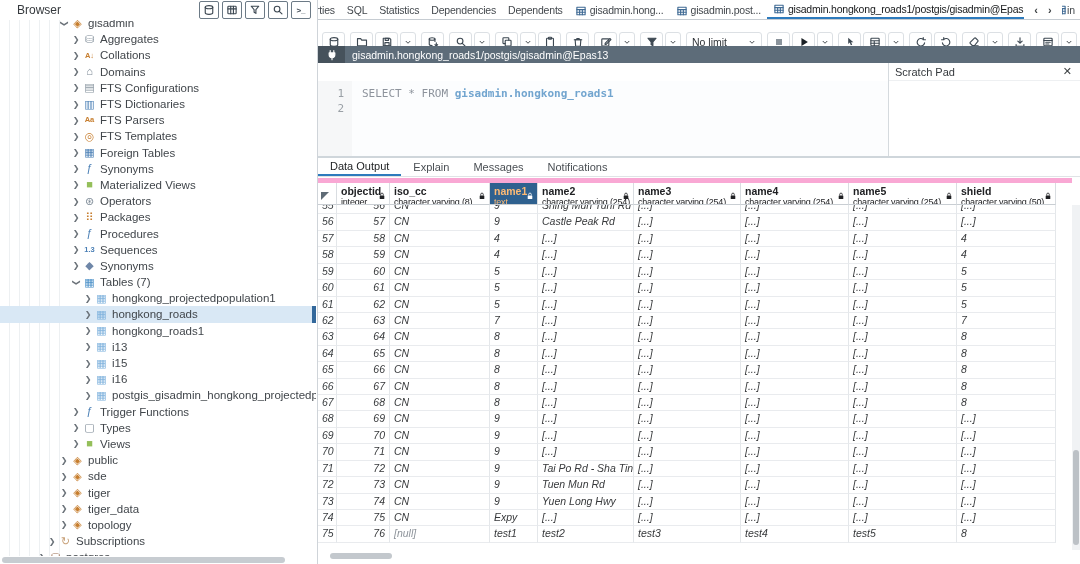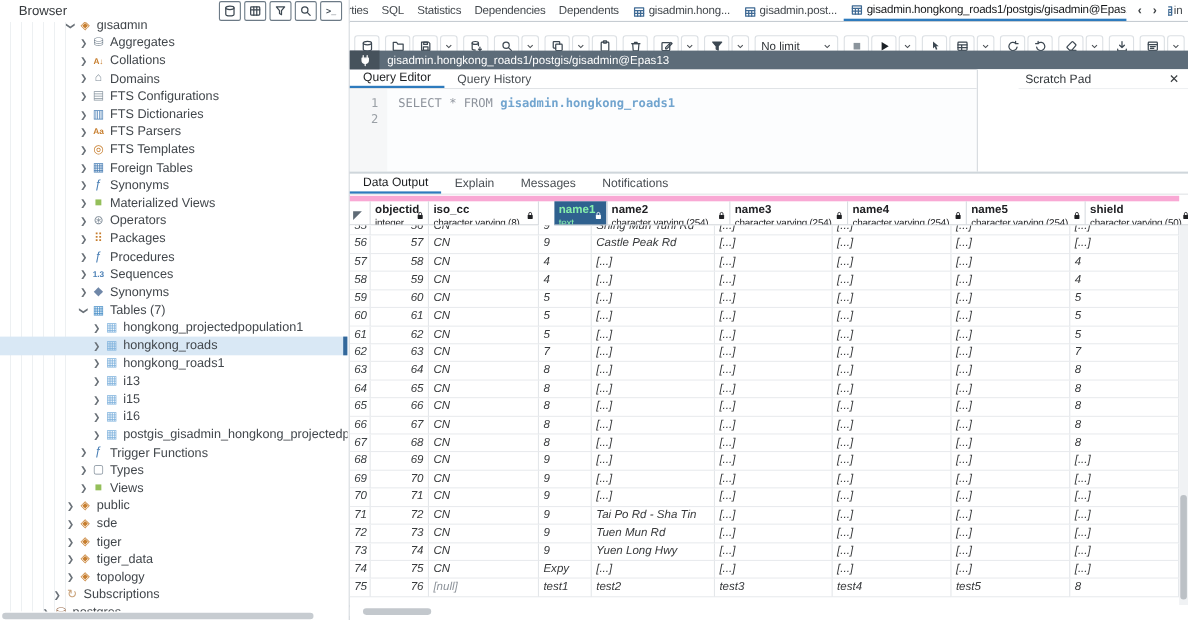--- a/index.html
+++ b/index.html
@@ -81,53 +81,53 @@
     font-size:11px; line-height:15px; }
   #gutter { width:34px; padding:5px 8px 0 0; text-align:right; color:#9aa0a6;
     background:#f6f7f8; }
   #code { padding:5px 0 0 10px; flex:1; }
   .tok-kw { color:#8d939c; }
   .tok-id { color:#72a5cf;font-weight:bold; }
   #scratch { position:absolute; left:570px; top:63px; right:0; height:93px;
     border-left:1px solid #d5dade; background:#fff; }
   .sp-head { height:18px; display:flex; align-items:center; justify-content:space-between;
     padding:0 8px 0 6px; font-size:11px; color:#35393d;
-    border-bottom:1px solid #eef0f2;margin-left:37px; }
+    border-bottom:1px solid #eef0f2; }
   .sp-x { font-weight:bold; font-size:11px; color:#3c4043; }
 
   #splitter { position:absolute; left:0; top:156px; right:0; height:2px; background:#cfd6db; }
 
   
   #output-tabs { position:absolute; left:0; top:158px; right:0; height:19px;
     border-bottom:1px solid #e0e3e6; display:flex; font-size:11px; background:#fff; }
 
   
   #grid-head { position:absolute; left:0; top:178px; width:754px; height:27px;
     display:flex; border-top:5px solid #f9a8d4; background:#fff; }
   .hcell { border-right:1px solid #d9dde1; border-bottom:1px solid #c9ced3;
     padding:2px 4px; position:relative; overflow:hidden; flex:none; }
   .hcell .cname { font-size:10.5px; font-weight:bold; line-height:12px; white-space:nowrap; }
   .hcell .ctype { font-size:9px; line-height:10px; white-space:nowrap; letter-spacing:-0.2px; }
   .hcell .lock { position:absolute; right:3px; top:8px; color:#202124; }
-  .hcell.sel { background:#2f618f; color:#86efac;margin-left:14px; }
+  .hcell.sel { background:#2f618f; color:#fdba74; }
   .hcell.sel .lock { color:#fff; }
   .hcell.corner::after { content:''; position:absolute; left:3px; bottom:4px;
     border-left:8px solid #5f6b76; border-top:8px solid transparent;
     transform:rotate(90deg); }
   #grid-rows { position:absolute; left:0; top:205px; width:754px; height:345px;
     overflow:hidden; background:#fff;font-style:italic; }
   .grow { display:flex; height:16.43px; }
   .grow.clip { margin-top:-7px; }
   .gcell { flex:none; border-right:1px solid #e4e7ea; border-bottom:1px solid #e9ebee;
     padding:0 4px; font-size:10.5px; line-height:15.5px; white-space:nowrap;
     overflow:hidden; color:#37393b; }
   .gcell.rownum { color:#3c4043; text-align:right; background:#fff; }
   .gcell.r { text-align:right; }
   .gcell.muted { color:#8d939a; }
-  .cw0{width:19px}.cw1{width:53px}.cw2{width:100px}.cw3{width:48px}.cw4{width:112px}
+  .cw0{width:19px}.cw1{width:53px}.cw2{width:100px}.cw3{width:48px}.cw4{width:96px}
   .cw5{width:107px}.cw6{width:108px}.cw7{width:108px}.cw8{width:99px}
 
   
   #vscroll { position:absolute; right:0; top:205px; width:8px; height:345px; background:#f0f2f4; }
   #vscroll .thumb { position:absolute; left:1px; width:6px; top:245px; height:95px;
     border-radius:3px; background:#bcc1c6; }
   #hscroll { position:absolute; left:0; top:552px; right:8px; height:8px; background:#fff; }
   #hscroll .thumb { position:absolute; left:12px; top:1px; width:62px; height:6px;
     border-radius:3px; background:#c3c8cd; }
 
@@ -608,24 +608,20 @@
       <span class="conn-ic" id="conn-ic">
           <svg class="ic" viewBox="0 0 16 16" width="12" height="12" fill="none" stroke="#fff" stroke-width="1.5" stroke-linejoin="round" stroke-linecap="round">
             <path d="M5.6 2v3.2M10.4 2v3.2"></path>
             <path d="M4.2 5.2h7.6v2.6a3.8 3.8 0 0 1-7.6 0z" fill="#fff"></path>
             <path d="M8 11.6v2.6"></path>
           </svg>
         </span>
       <span class="lbl">gisadmin.hongkong_roads1/postgis/gisadmin@Epas13</span>
     </div>
 
-    <div id="editor-tabs">
-        <div class="qe-tab active">Query Editor</div>
-        <div class="qe-tab">Query History</div>
-      </div>
 
     <div id="editor">
       <div id="gutter">
           <div>1</div>
           <div>2</div>
         </div>
       <div id="code">
           <div class="code-line"><span class="tok-kw">SELECT * FROM </span><span class="tok-id">gisadmin.hongkong_roads1</span></div>
           <div class="code-line">&nbsp;</div>
         </div>

